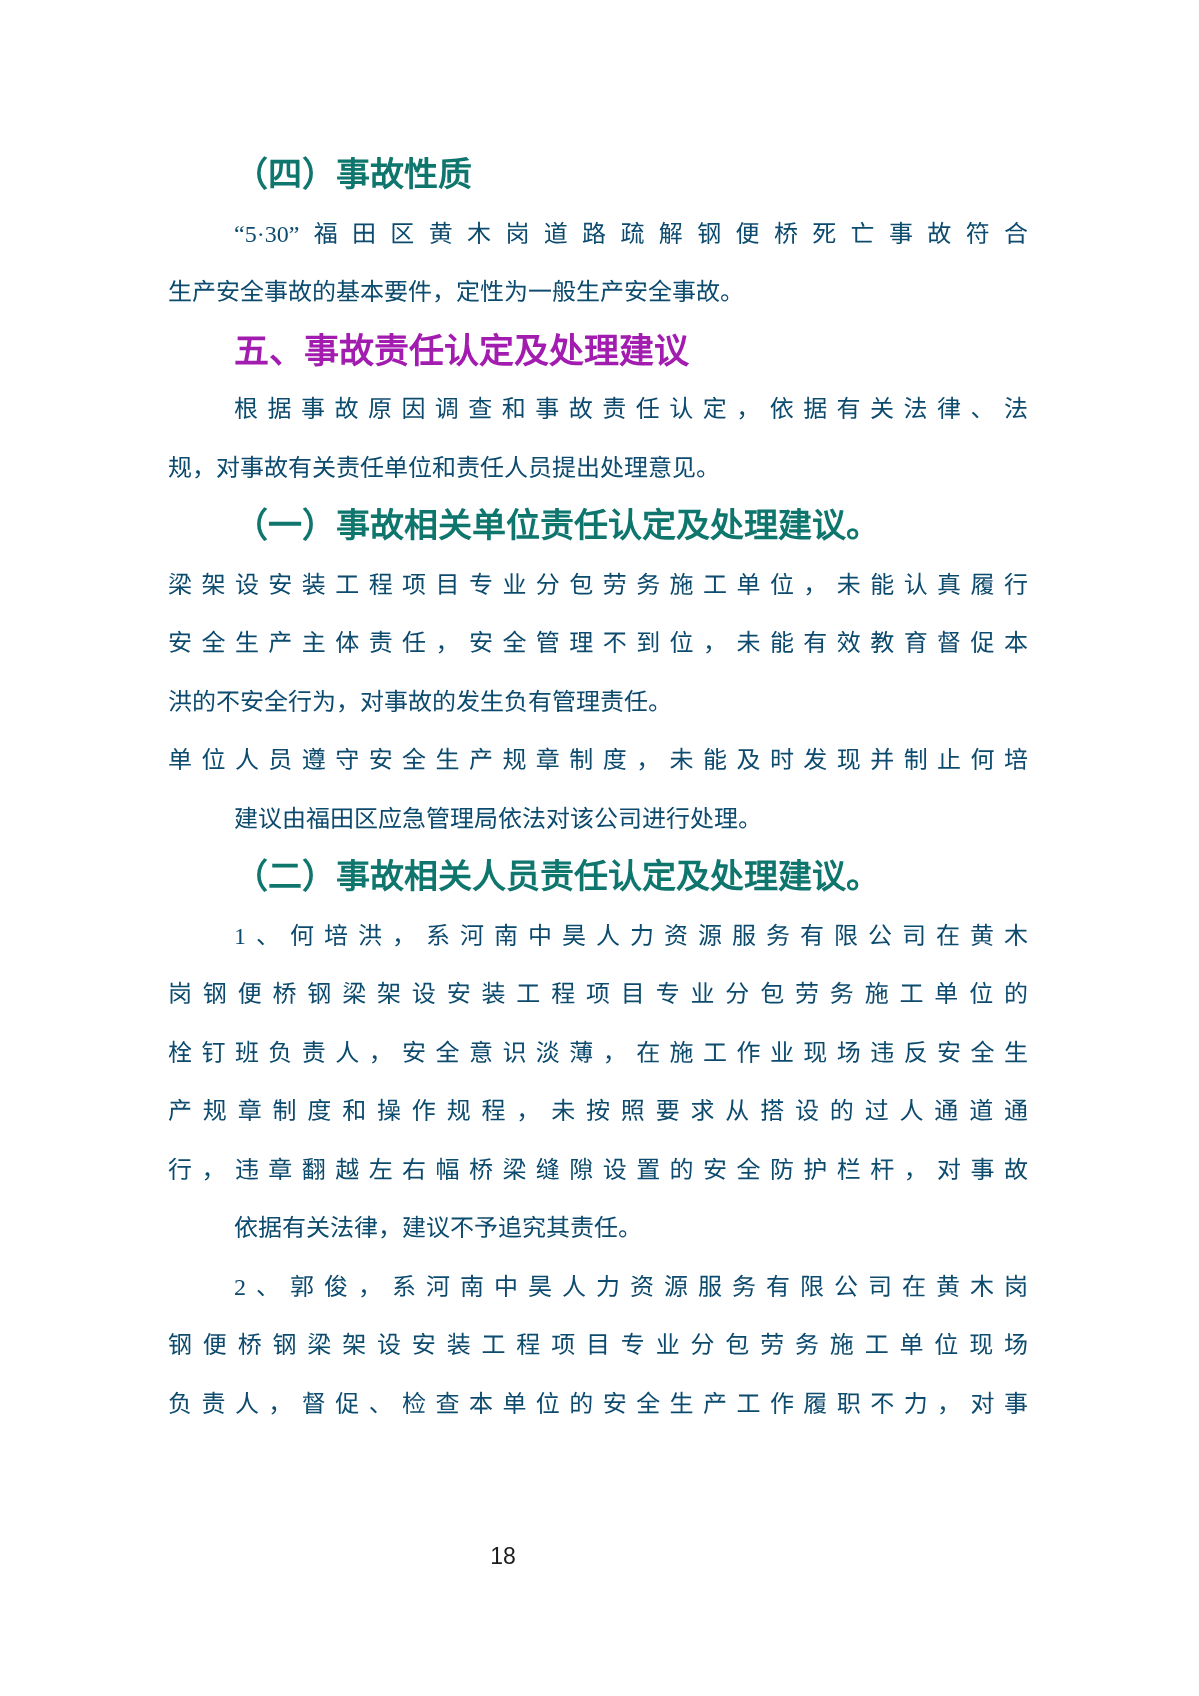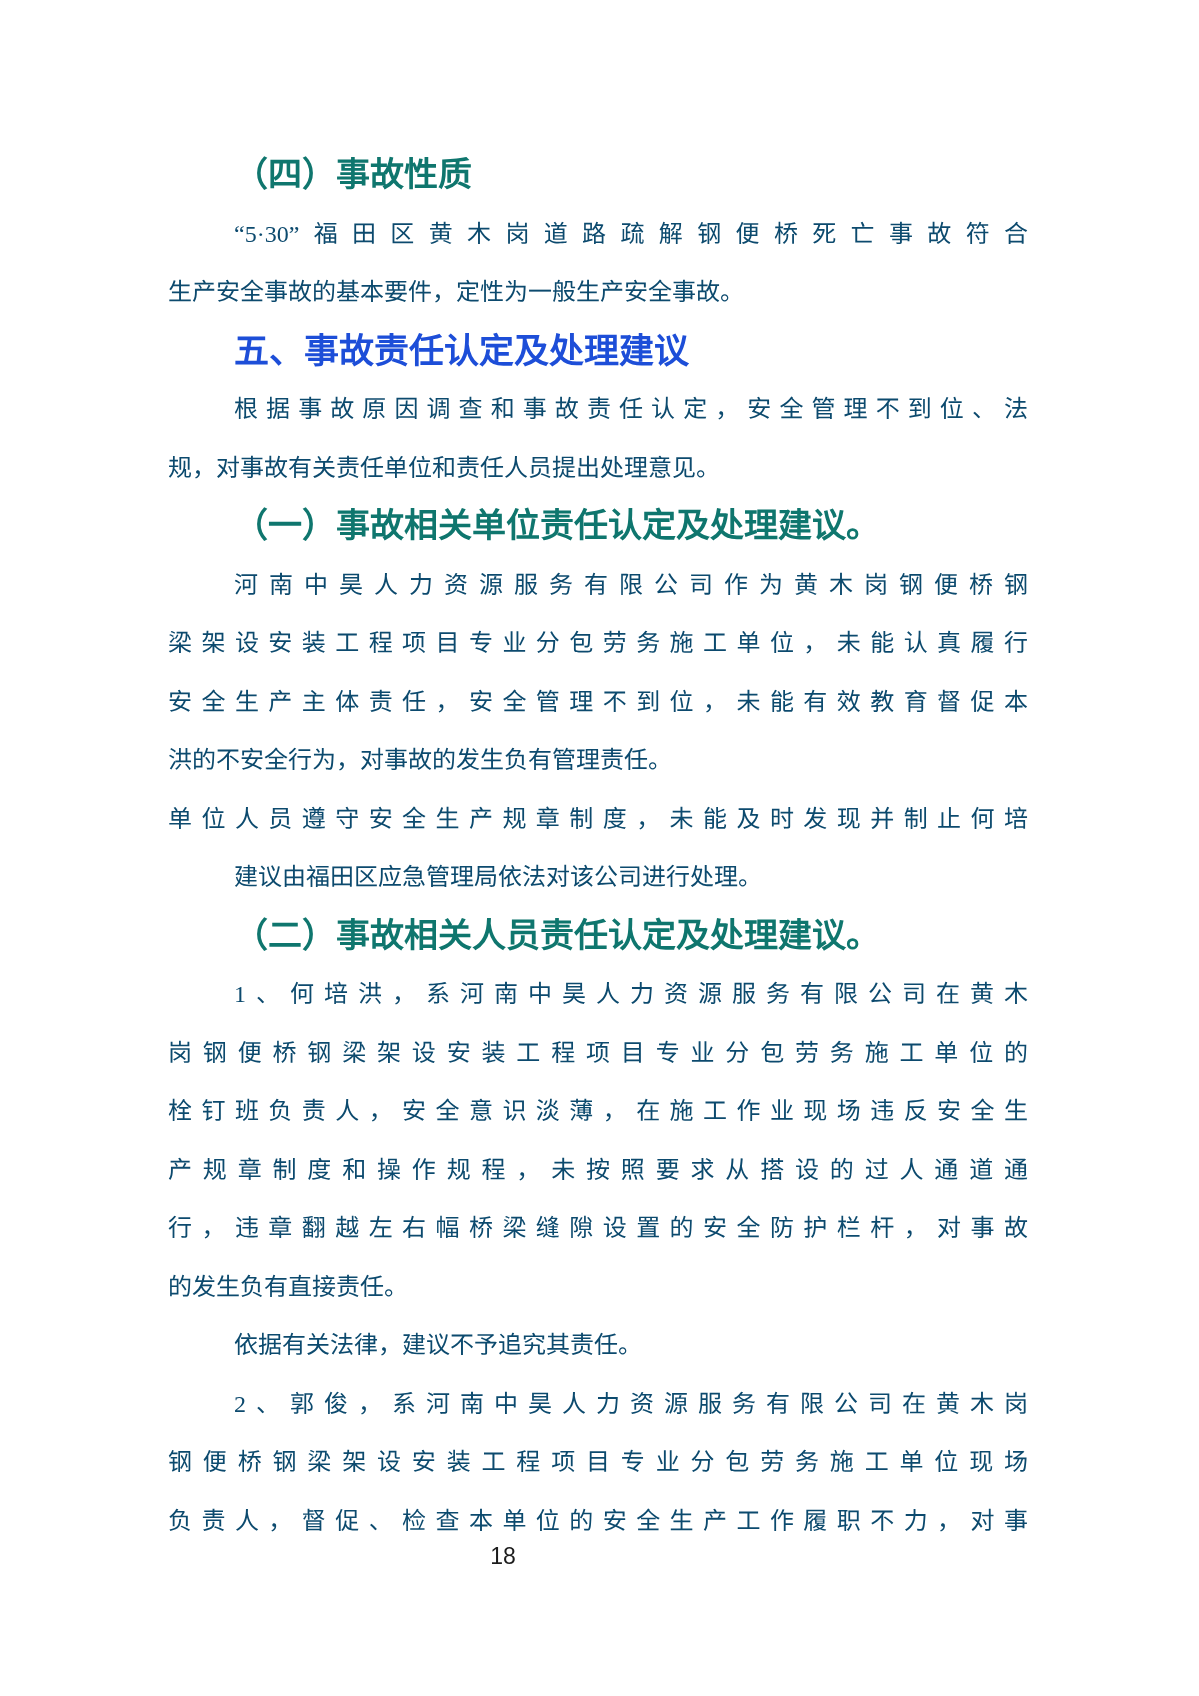--- a/index.html
+++ b/index.html
@@ -35,21 +35,21 @@
     font-weight: 700;
     font-size: 34px;
     color: #0f766e;
     text-align: left;
     text-align-last: left;
   }
   .hmain {
     font-family: "Liberation Sans", "DejaVu Sans", sans-serif;
     font-weight: 700;
     font-size: 35px;
-    color: #1d4ed8;
+    color: #a21caf;
     text-align: left;
     text-align-last: left;
   }
   .footer {
     position: absolute;
     top: 1540px;
     left: 0;
     width: 1006px;
     text-align: center;
     font-family: "Liberation Sans", "DejaVu Sans", sans-serif;
@@ -60,35 +60,33 @@
 </style>
 </head>
 <body>
 
 <div class="page">
   <div class="content">
     <div class="line hsub indent">（四）事故性质</div>
     <div class="line full indent">“5·30”福田区黄木岗道路疏解钢便桥死亡事故符合</div>
     <div class="line end">生产安全事故的基本要件，定性为一般生产安全事故。</div>
     <div class="line hmain indent">五、事故责任认定及处理建议</div>
-    <div class="line full indent">根据事故原因调查和事故责任认定，安全管理不到位、法</div>
+    <div class="line full indent">根据事故原因调查和事故责任认定，依据有关法律、法</div>
     <div class="line end">规，对事故有关责任单位和责任人员提出处理意见。</div>
     <div class="line hsub indent">（一）事故相关单位责任认定及处理建议。</div>
-    <div class="line full indent">河南中昊人力资源服务有限公司作为黄木岗钢便桥钢</div>
     <div class="line full">梁架设安装工程项目专业分包劳务施工单位，未能认真履行</div>
     <div class="line full">安全生产主体责任，安全管理不到位，未能有效教育督促本</div>
     <div class="line end">洪的不安全行为，对事故的发生负有管理责任。</div>
     <div class="line full">单位人员遵守安全生产规章制度，未能及时发现并制止何培</div>
     <div class="line end indent">建议由福田区应急管理局依法对该公司进行处理。</div>
     <div class="line hsub indent">（二）事故相关人员责任认定及处理建议。</div>
     <div class="line full indent">1、何培洪，系河南中昊人力资源服务有限公司在黄木</div>
     <div class="line full">岗钢便桥钢梁架设安装工程项目专业分包劳务施工单位的</div>
     <div class="line full">栓钉班负责人，安全意识淡薄，在施工作业现场违反安全生</div>
     <div class="line full">产规章制度和操作规程，未按照要求从搭设的过人通道通</div>
     <div class="line full">行，违章翻越左右幅桥梁缝隙设置的安全防护栏杆，对事故</div>
-    <div class="line end">的发生负有直接责任。</div>
     <div class="line end indent">依据有关法律，建议不予追究其责任。</div>
     <div class="line full indent">2、郭俊，系河南中昊人力资源服务有限公司在黄木岗</div>
     <div class="line full">钢便桥钢梁架设安装工程项目专业分包劳务施工单位现场</div>
     <div class="line full">负责人，督促、检查本单位的安全生产工作履职不力，对事</div>
   </div>
   <div class="footer">18</div>
 </div>
 
 </body></html>

